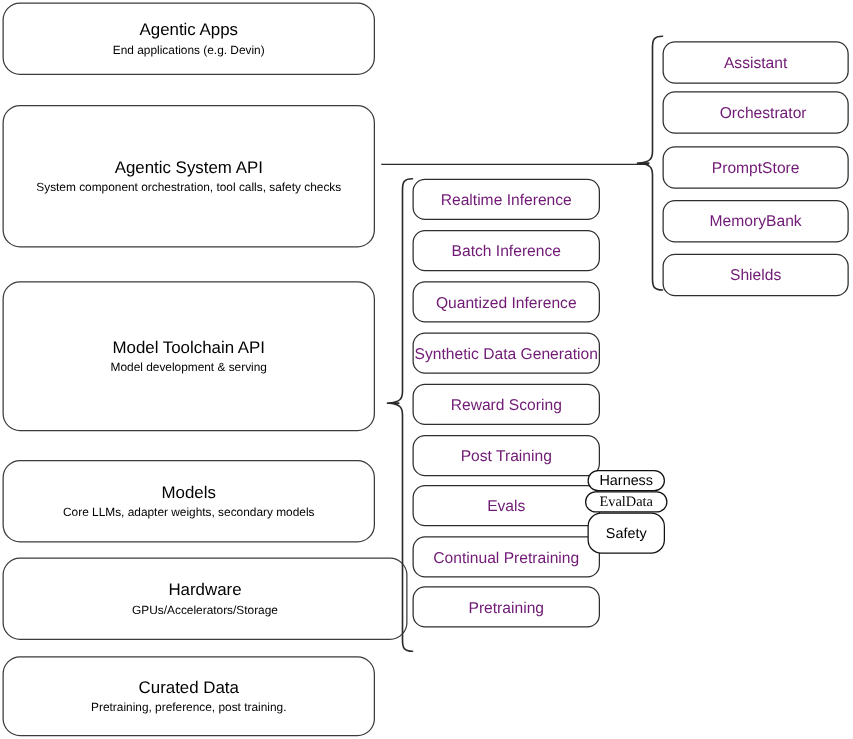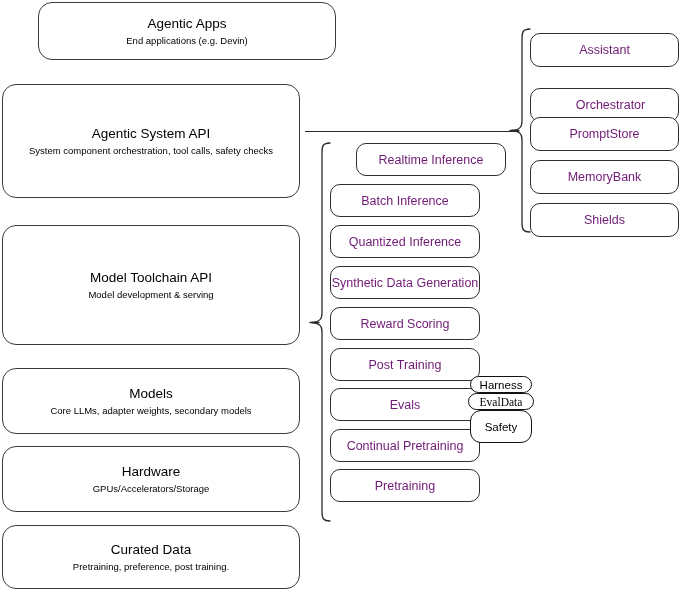--- a/index.html
+++ b/index.html
@@ -102,79 +102,79 @@
     stroke-width: 1.3;
     stroke-linecap: round;
     stroke-linejoin: round;
   }
 </style>
 </head>
 <body>
 
 <div class="canvas">
 
-  <div class="layer-box" style="left:2px; top:2px; width:298px; height:58px;margin-left:36px;">
+  <div class="layer-box" style="left:2px; top:2px; width:298px; height:58px;">
     <div class="layer-title">Agentic Apps</div>
     <div class="layer-sub">End applications (e.g. Devin)</div>
   </div>
 
   <div class="layer-box" style="left:2px; top:84px; width:298px; height:114px;">
     <div class="layer-title">Agentic System API</div>
     <div class="layer-sub">System component orchestration, tool calls, safety checks</div>
   </div>
 
   <div class="layer-box" style="left:2px; top:225px; width:298px; height:120px;">
     <div class="layer-title">Model Toolchain API</div>
     <div class="layer-sub">Model development &amp; serving</div>
   </div>
 
   <div class="layer-box" style="left:2px; top:368px; width:298px; height:66px;">
     <div class="layer-title">Models</div>
     <div class="layer-sub">Core LLMs, adapter weights, secondary models</div>
   </div>
 
-  <div class="layer-box" style="left:2px; top:446px; width:298px; height:66px;">
+  <div class="layer-box" style="left:2px; top:446px; width:324px; height:66px;">
     <div class="layer-title">Hardware</div>
     <div class="layer-sub">GPUs/Accelerators/Storage</div>
   </div>
 
   <div class="layer-box" style="left:2px; top:525px; width:298px; height:64px;">
     <div class="layer-title">Curated Data</div>
     <div class="layer-sub">Pretraining, preference, post training.</div>
   </div>
 
   <div class="connector-line" style="left:305px; top:131px; width:214px;"></div>
 
   <svg class="brace" style="left:510px; top:28px;" width="22" height="205" viewBox="0 0 22 205">
     <path d="M20 1 C 13 1, 12 4, 12 10 L 12 93 C 12 99, 10 101.5, 2 102.5 C 10 103.5, 12 106, 12 112 L 12 195 C 12 201, 13 204, 20 204"></path>
     <path d="M9 102.5 L 0 102.5"></path>
   </svg>
 
   <div class="item-box" style="left:530px; top:33px; width:149px; height:34px;">
     <span>Assistant</span>
   </div>
-  <div class="item-box" style="left:530px; top:88px; width:149px; height:34px;padding-left:12px;">
+  <div class="item-box" style="left:530px; top:73px; width:149px; height:34px;padding-left:12px;">
     <span>Orchestrator</span>
   </div>
   <div class="item-box" style="left:530px; top:117px; width:149px; height:34px;">
     <span>PromptStore</span>
   </div>
   <div class="item-box" style="left:530px; top:160px; width:149px; height:34px;">
     <span>MemoryBank</span>
   </div>
   <div class="item-box" style="left:530px; top:203px; width:149px; height:34px;">
     <span>Shields</span>
   </div>
 
   <svg class="brace" style="left:310px; top:142px;" width="22" height="380" viewBox="0 0 22 380">
     <path d="M20 1 C 13 1, 12 4, 12 10 L 12 171 C 12 177, 10 179.5, 2 180.5 C 10 181.5, 12 184, 12 190 L 12 370 C 12 376, 13 379, 20 379"></path>
     <path d="M9 180.5 L 0 180.5"></path>
   </svg>
 
-  <div class="item-box" style="left:330px; top:143px; width:150px; height:33px;margin-left:26px;">
+  <div class="item-box" style="left:330px; top:143px; width:150px; height:33px;">
     <span>Realtime Inference</span>
   </div>
   <div class="item-box" style="left:330px; top:184px; width:150px; height:33px;">
     <span>Batch Inference</span>
   </div>
   <div class="item-box" style="left:330px; top:225px; width:150px; height:33px;">
     <span>Quantized Inference</span>
   </div>
   <div class="item-box" style="left:330px; top:266px; width:150px; height:33px;">
     <span>Synthetic Data Generation</span>

